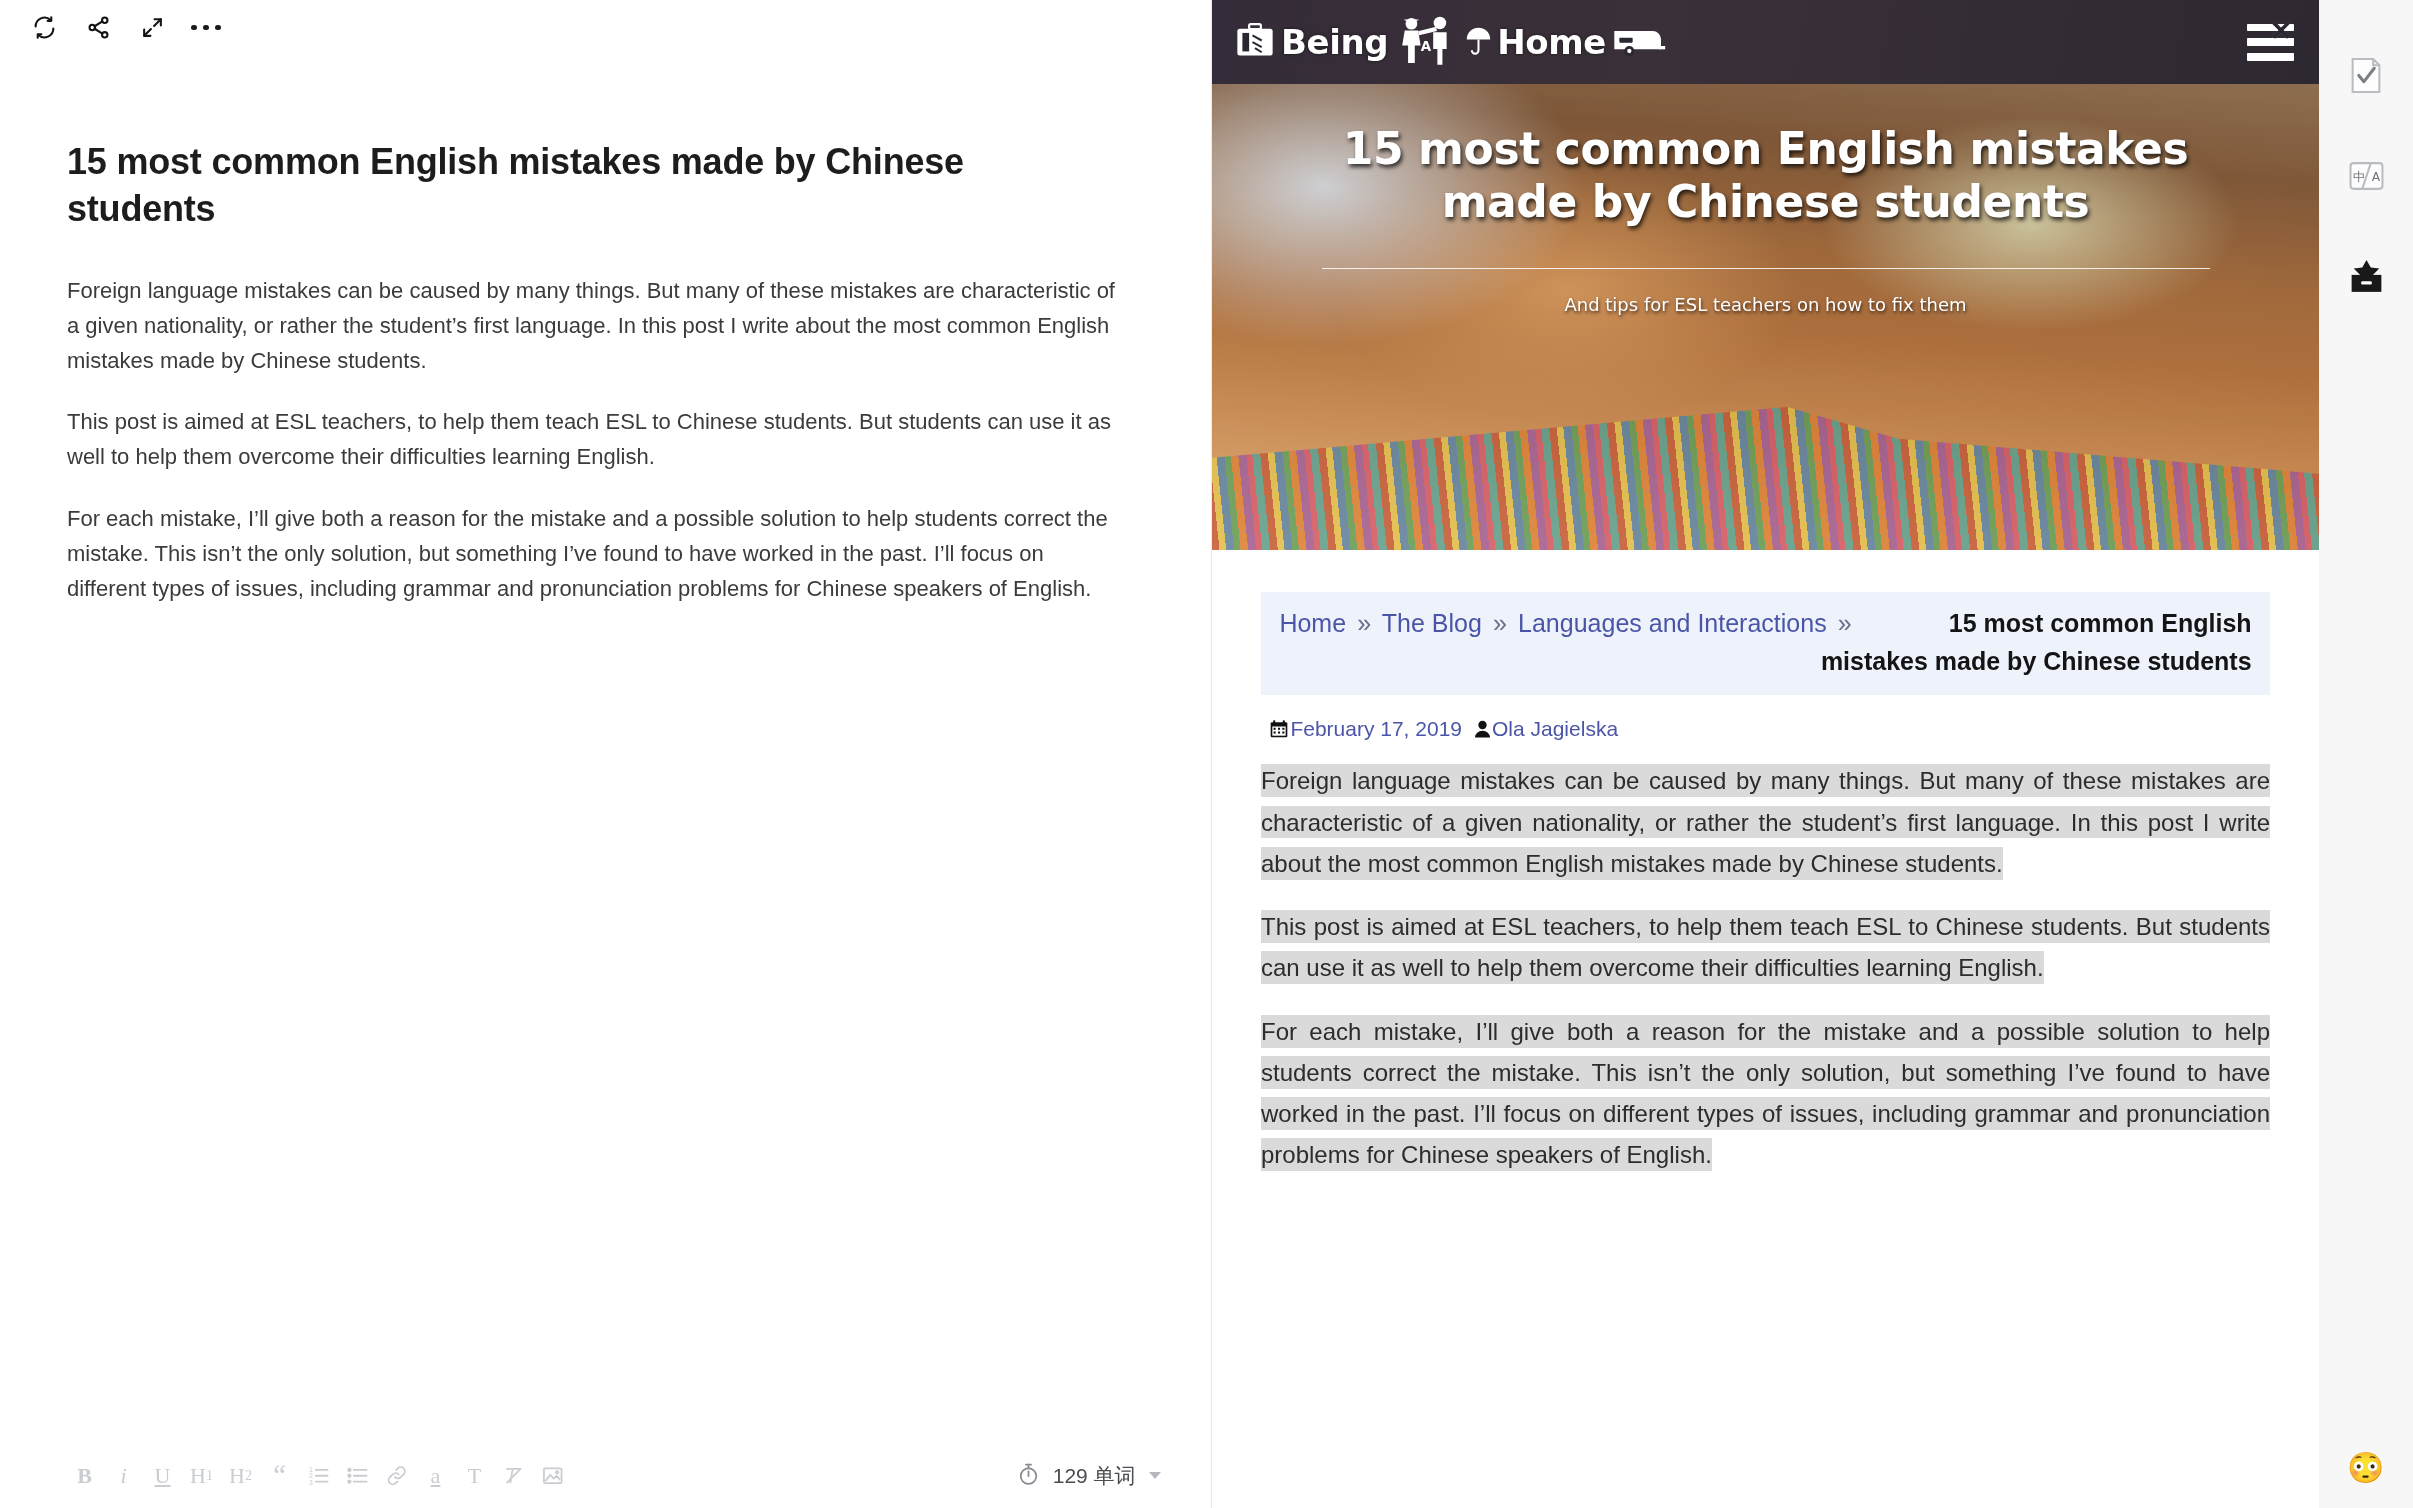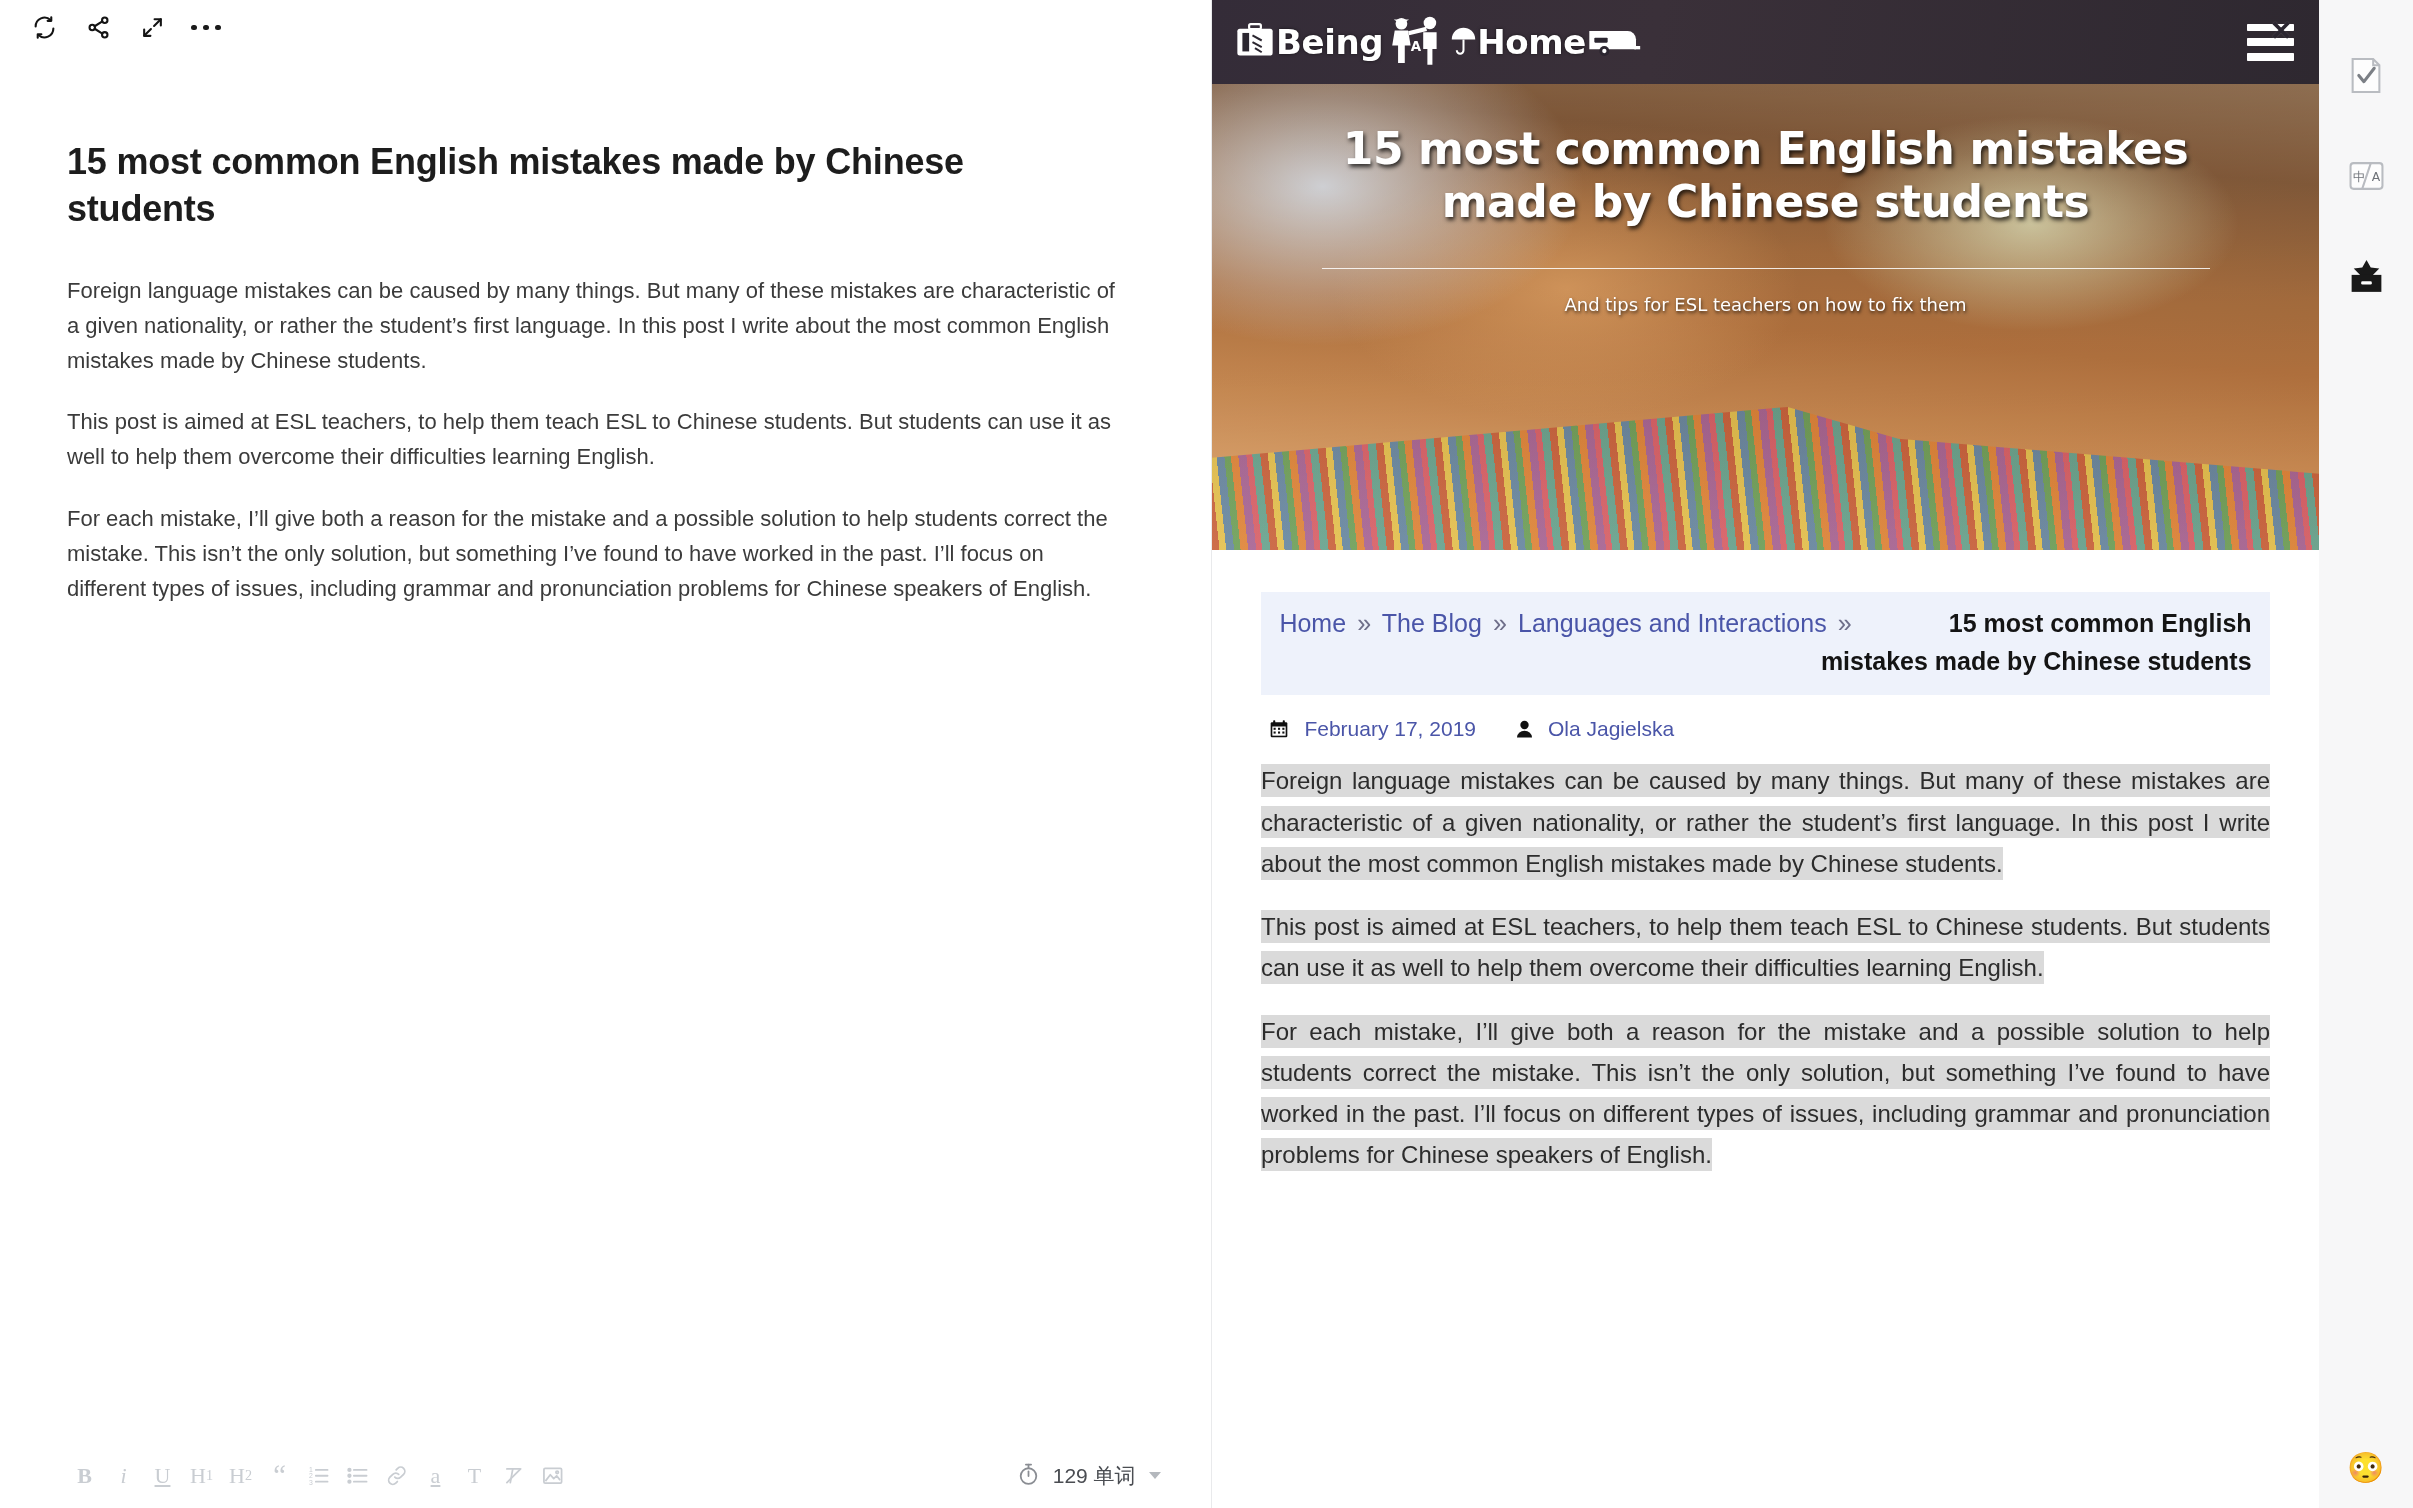--- a/index.html
+++ b/index.html
@@ -115,21 +115,21 @@
   
   .site-header {
     height: 84px;
     background: #2b2630;
     background: linear-gradient(100deg,#342c38 0%,#3a3039 40%,#2e2830 100%);
     display: flex; align-items: center;
     padding: 0 25px 0 22px;
     position: relative;
     z-index: 5;
   }
-  .logo { display: flex; align-items: center; height: 49px; }
+  .logo { display: flex; align-items: center; gap: 5px; height: 49px; }
   .logo-word {
     color: #fff;
     font-size: 34px;
     font-weight: 700;
     letter-spacing: -0.4px;
     text-shadow: 0 0 3.4px rgba(0,0,0,.6);
     font-family: "DejaVu Sans", sans-serif;
   }
   .logo-ico { display: block; }
   .hamburger {
@@ -214,21 +214,21 @@
   }
   .breadcrumb .crumb-left { float: left; }
   .bc-link { color: #4a55a8; text-decoration: none; cursor: pointer; }
   .bc-sep { color: #6f6f8a; padding: 0 4.2px; }
   .bc-current { font-weight: 700; color: #141414; }
 
   .post-meta {
     margin: 22px 0 18.4px 8.4px;
     font-size: 21px;
     color: #4a55a8;
-    display: flex; align-items: center; gap: 15px;
+    display: flex; align-items: center; gap: 1px;
   }
   .meta-ico { color: #111; font-size: 20px; line-height: 1; display:inline-flex; }
   .meta-link { color: #4a55a8; text-decoration: none; cursor: pointer; }
   .meta-sp { display:inline-block; width: 10px; }
 
   .post-para {
     font-size: 24px;
     line-height: 1.72;
     color: #2c2c2c;
     text-align: justify;

